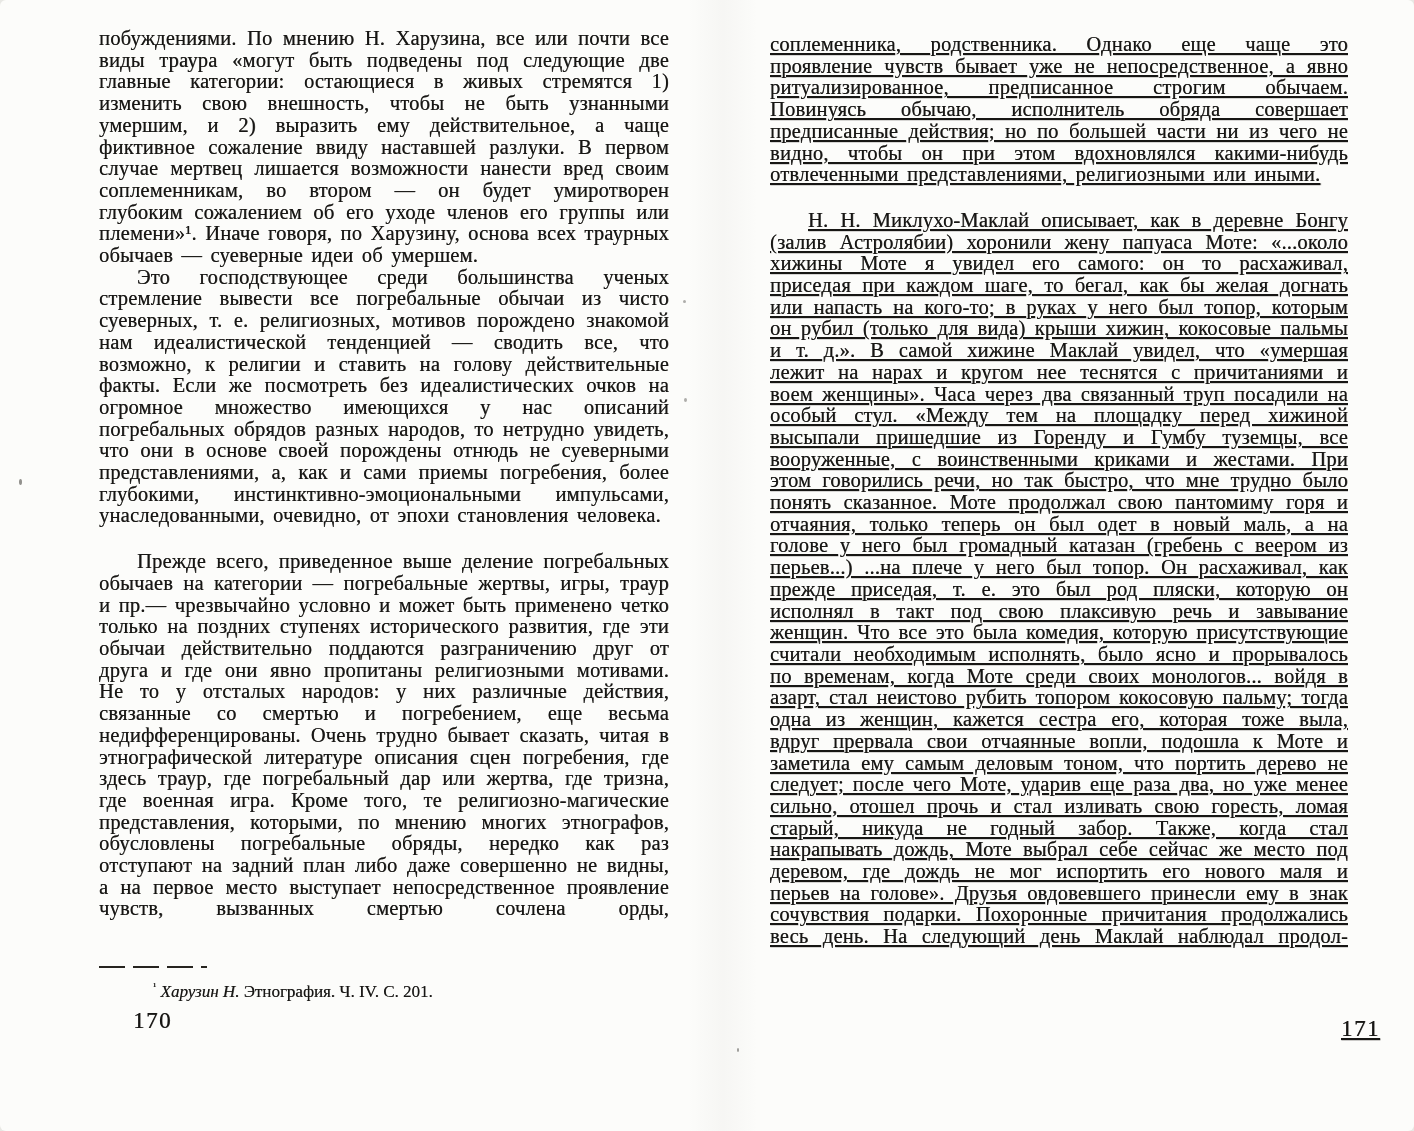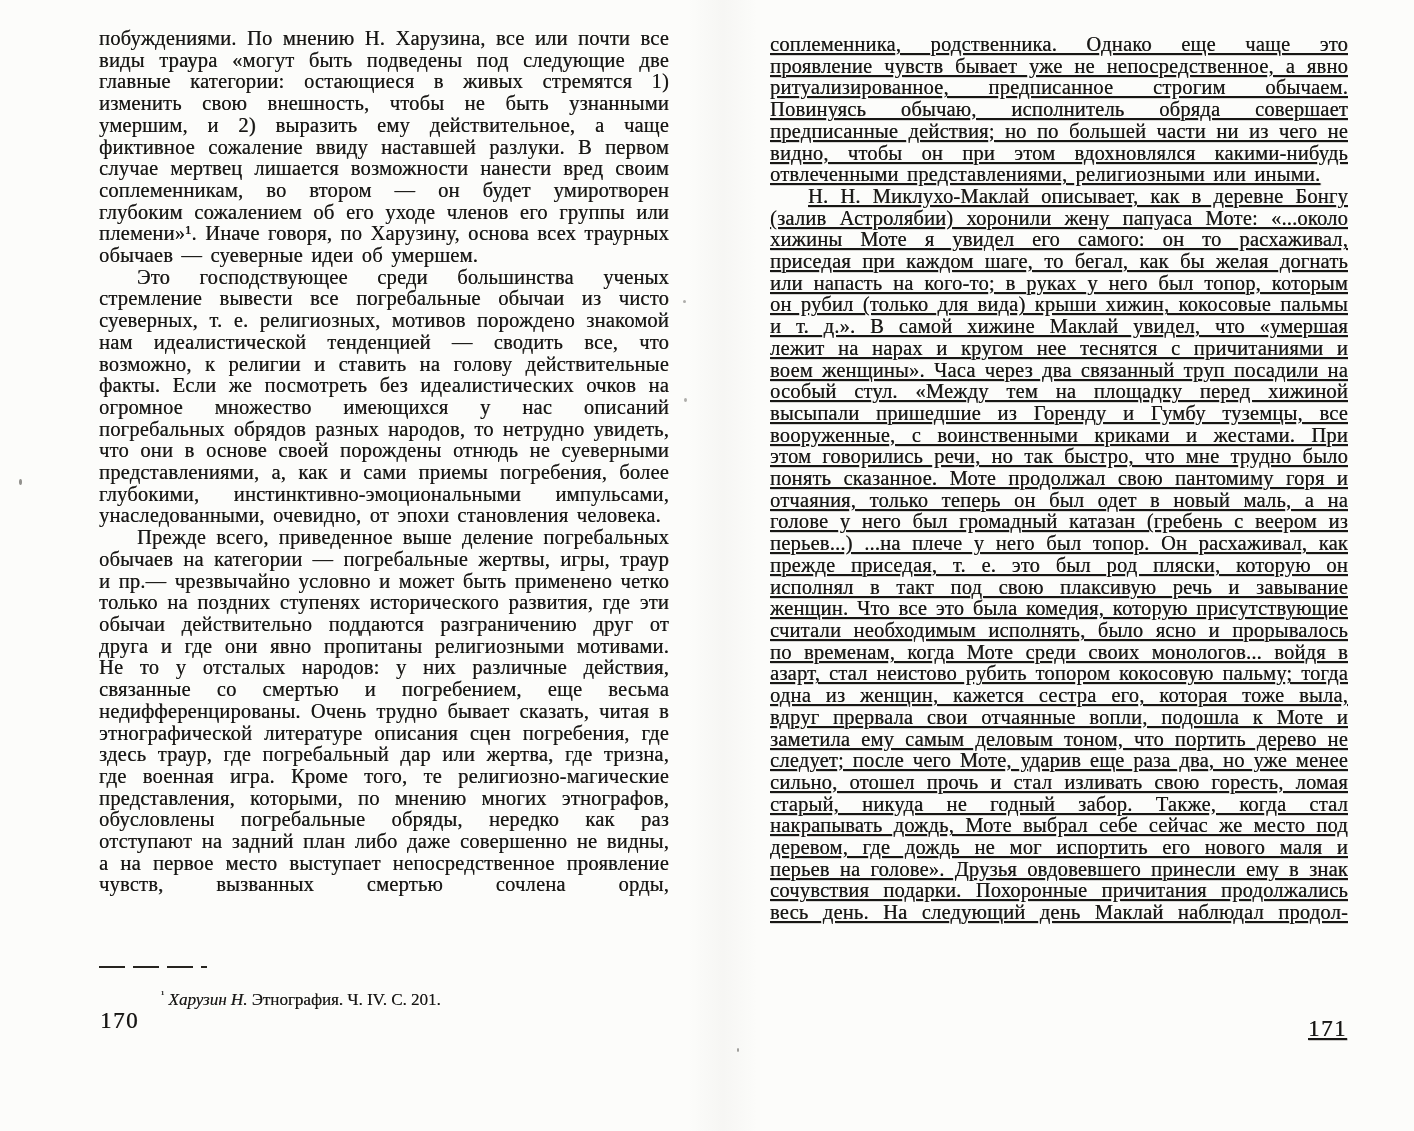--- a/index.html
+++ b/index.html
@@ -3,55 +3,57 @@
 <meta charset="utf-8">
 <style>
   html, body { margin: 0; padding: 0; background: #e8e8e4; }
   .canvas {
     position: relative;
     width: 1414px; height: 1131px;
     background: #fcfcfa;
     overflow: hidden;
     font-family: "Liberation Serif", serif;
     color: #171614;
+    border-radius: 6px;
   }
   .page-text {
     position: absolute;
     text-align: justify;
     font-size: 20.5px;
     line-height: 21.7px;
     letter-spacing: 0.2px;
     word-spacing: 3px;
     overflow: hidden;
     text-shadow: 0.35px 0.25px 0 rgba(25,24,22,0.7);
   }
   .left-text  { left: 99px;  top: 28px; width: 570px; height: 938px; }
   .right-text { left: 770px; top: 34px; width: 578px; height: 976px; text-decoration: underline; }
   .page-text p { margin: 0; text-indent: 38px; }
   .page-text p.cont { text-indent: 0; }
-  .page-text p.runover { text-align-last: justify; }
+  .page-text p.runover { text-align-last: justify; margin-top: 24px; }
 
   .footnote {
     position: absolute;
     left: 99px; top: 966px; width: 570px;
     font-size: 17px; line-height: 20px;
     text-shadow: 0.3px 0.2px 0 rgba(25,24,22,0.6);
   }
   .footnote-rule {
     width: 108px; height: 2px; margin: 0 0 7px 0;
     background: repeating-linear-gradient(to right, #26241f 0 26px, transparent 26px 34px);
   }
-  .footnote-line { margin: 16px; text-indent: 46px; }
+  .footnote-line { margin: 8px; text-indent: 46px; }
   .footnote-line sup { font-size: 11px; }
   .footnote-line .fn-author { font-style: italic; }
 
   .page-num {
     position: absolute;
     font-size: 23px; letter-spacing: 1.5px;
     text-shadow: 0.4px 0.3px 0 rgba(25,24,22,0.75);
+    margin-left: 33px;
   }
   .page-num-left  { left: 100px;  top: 1008px; }
   .page-num-right { left: 1308px; top: 1016px; text-decoration: underline; }
 
   
   .speck { position: absolute; background: #3a3833; border-radius: 50%; }
   .speck-1 { left: 19px;  top: 479px; width: 3px; height: 6px; opacity: .55; }
   .speck-2 { left: 683px; top: 300px; width: 3px; height: 3px; opacity: .4; }
   .speck-3 { left: 684px; top: 398px; width: 3px; height: 4px; opacity: .4; }
   .speck-4 { left: 737px; top: 1048px; width: 2px; height: 4px; opacity: .5; }

